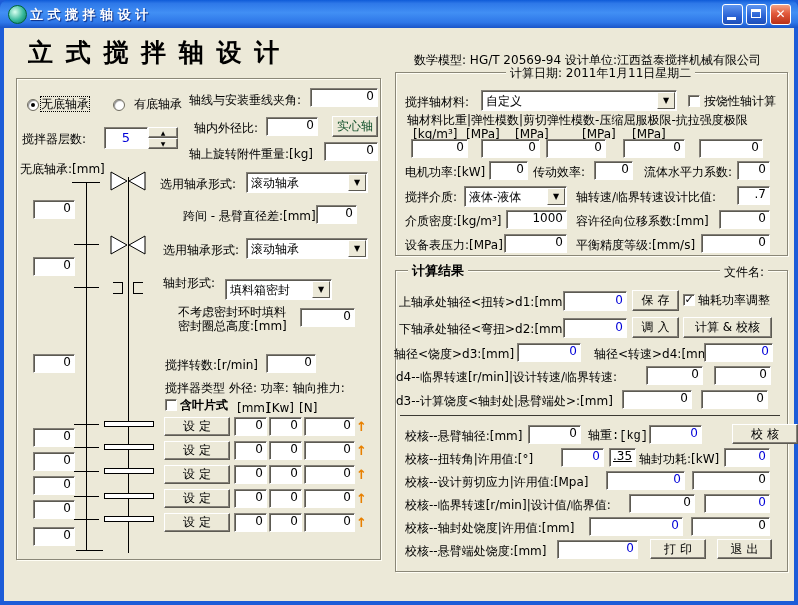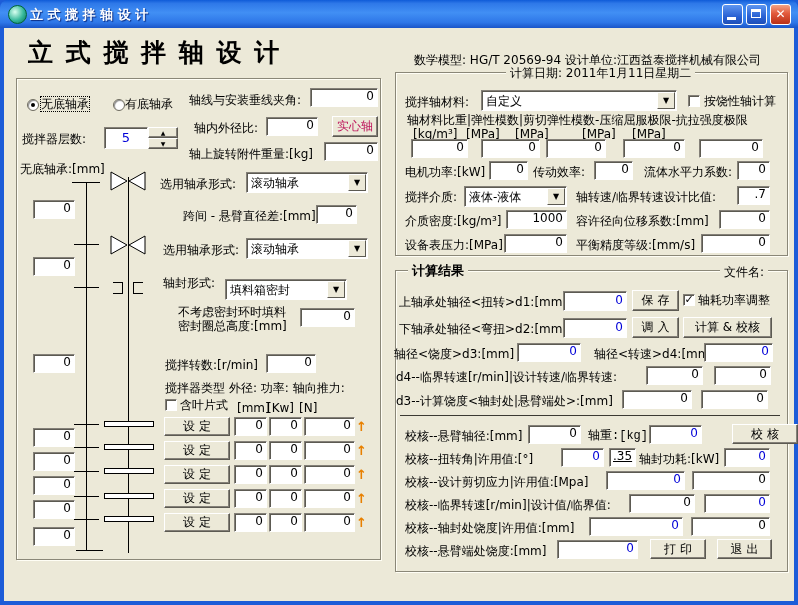--- a/index.html
+++ b/index.html
@@ -61,33 +61,33 @@
   <div class="client"></div>
 
   <div class="pagetitle">立 式 搅 拌 轴 设 计</div>
   <div class="lbl" style="left:414px;top:53px;">数学模型: HG/T 20569-94 设计单位:江西益泰搅拌机械有限公司</div>
 
   <div class="gb" style="left:16px;top:78px;width:365px;height:482px;"></div>
 
   <span class="radio sel" style="left:27px;top:99px;"></span>
   <span class="lbl focusrect" style="left:41px;top:97px;">无底轴承</span>
   <span class="radio" style="left:113px;top:99px;"></span>
-  <span class="lbl" style="left:125px;top:97px;">有底轴承</span>
+  <span class="lbl" style="left:134px;top:97px;">有底轴承</span>
 
   <span class="lbl" style="left:189px;top:93px;">轴线与安装垂线夹角:</span>
   <span class="tb" style="left:310px;top:88px;width:68px;">0</span>
 
   <span class="lbl" style="left:22px;top:132px;">搅拌器层数:</span>
   <span class="spinval" style="left:104px;top:127px;width:44px;height:22px;">5</span>
   <span class="spin" style="left:148px;top:127px;width:30px;height:11px;">▲</span>
   <span class="spin" style="left:148px;top:138px;width:30px;height:11px;">▼</span>
 
   <span class="lbl" style="left:194px;top:121px;">轴内外径比:</span>
   <span class="tb" style="left:266px;top:117px;width:52px;">0</span>
-  <span class="btn" style="left:332px;top:116px;width:46px;height:21px;line-height:19px;color:#be185d;">实心轴</span>
+  <span class="btn" style="left:332px;top:116px;width:46px;height:21px;line-height:19px;color:#14532d;">实心轴</span>
 
   <span class="lbl" style="left:189px;top:147px;">轴上旋转附件重量:[kg]</span>
   <span class="tb" style="left:324px;top:142px;width:54px;">0</span>
 
   <span class="lbl" style="left:20px;top:162px;">无底轴承:[mm]</span>
 
   <span class="lbl" style="left:160px;top:177px;">选用轴承形式:</span>
   <span class="combo" style="left:246px;top:172px;width:122px;">
     <span class="val">滚动轴承</span>
     <span class="arrow">▼</span>
@@ -96,36 +96,36 @@
   <span class="lbl" style="left:183px;top:209px;">跨间 - 悬臂直径差:[mm]</span>
   <span class="tb" style="left:316px;top:205px;width:41px;">0</span>
 
   <span class="lbl" style="left:163px;top:243px;">选用轴承形式:</span>
   <span class="combo" style="left:246px;top:238px;width:122px;">
     <span class="val">滚动轴承</span>
     <span class="arrow">▼</span>
   </span>
 
   <span class="lbl" style="left:163px;top:276px;">轴封形式:</span>
-  <span class="combo" style="left:225px;top:279px;width:122px;">
+  <span class="combo" style="left:225px;top:279px;width:107px;">
     <span class="val">填料箱密封</span>
     <span class="arrow">▼</span>
   </span>
 
   <span class="lbl" style="left:178px;top:305px;">不考虑密封环时填料</span>
   <span class="lbl" style="left:178px;top:319px;">密封圈总高度:[mm]</span>
   <span class="tb" style="left:300px;top:308px;width:55px;">0</span>
 
   <span class="lbl" style="left:165px;top:358px;">搅拌转数:[r/min]</span>
   <span class="tb" style="left:266px;top:354px;width:50px;">0</span>
 
   <span class="lbl" style="left:165px;top:381px;">搅拌器类型</span>
   <span class="lbl" style="left:229px;top:381px;">外径: 功率: 轴向推力:</span>
   <span class="cb" style="left:165px;top:399px;"></span>
-  <span class="lbl" style="left:180px;top:398px;">含叶片式</span>
+  <span class="lbl" style="left:180px;top:398px;font-weight:bold;">含叶片式</span>
   <span class="lbl" style="left:237px;top:401px;">[mm]</span>
   <span class="lbl" style="left:267px;top:401px;">[Kw]</span>
   <span class="lbl" style="left:299px;top:401px;">[N]</span>
 
   <span class="btn" style="left:164px;top:417px;width:66px;height:19px;line-height:17px;">设 定</span>
   <span class="tb" style="left:234px;top:417px;width:33px;">0</span>
   <span class="tb" style="left:269px;top:417px;width:33px;">0</span>
   <span class="tb" style="left:304px;top:417px;width:51px;">0</span>
   <span class="uparrow" style="left:356px;top:418px;">↑</span>
 

